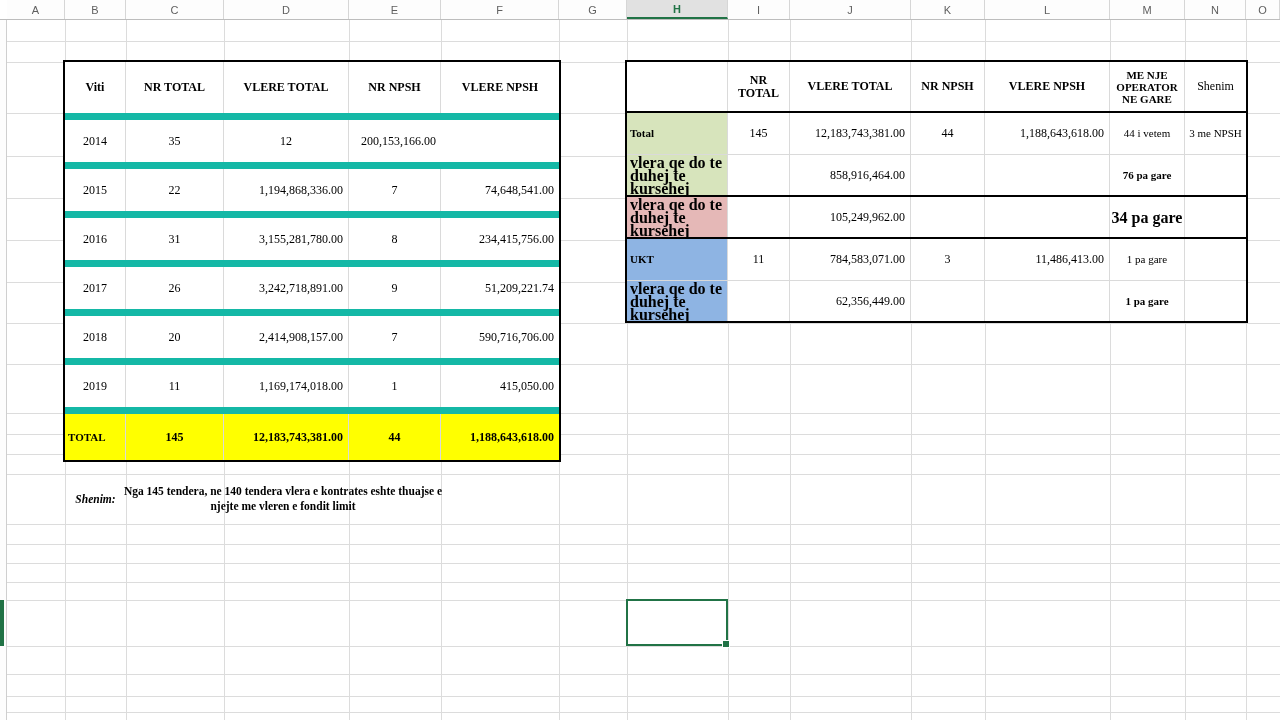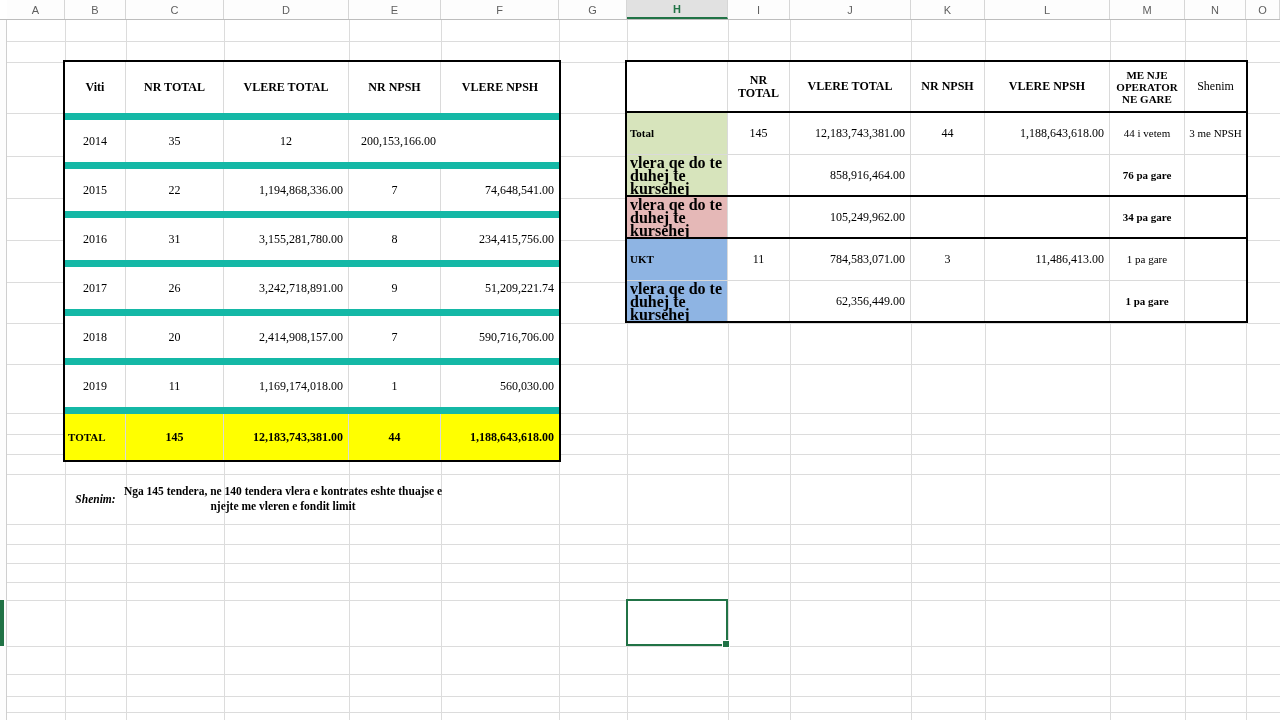--- a/index.html
+++ b/index.html
@@ -172,21 +172,21 @@
       <div class="c">20</div>
       <div class="c numr">2,414,908,157.00</div>
       <div class="c">7</div>
       <div class="c numr">590,716,706.00</div>
     </div>
     <div class="lt-row" style="height:42px">
       <div class="c">2019</div>
       <div class="c">11</div>
       <div class="c numr">1,169,174,018.00</div>
       <div class="c">1</div>
-      <div class="c numr">560,030.00</div>
+      <div class="c numr">415,050.00</div>
     </div>
     <div class="lt-row total-row" style="height:46px">
       <div class="c lbl">TOTAL</div>
       <div class="c">145</div>
       <div class="c numr">12,183,743,381.00</div>
       <div class="c">44</div>
       <div class="c numr">1,188,643,618.00</div>
     </div>
   </div>
 
@@ -217,21 +217,21 @@
       <div class="c numr"></div>
       <div class="c bold" style="font-size:11px">76 pa gare</div>
       <div class="c"></div>
     </div>
     <div class="rt-row bb2" style="height:40px">
       <div class="c lbl lbl-sm fill-pink">vlera qe do te duhej te kursehej</div>
       <div class="c"></div>
       <div class="c numr">105,249,962.00</div>
       <div class="c"></div>
       <div class="c numr"></div>
-      <div class="c bold" style="font-size:11px">34 pa gare</div>
+      <div class="c bold" style="font-size:16px">34 pa gare</div>
       <div class="c"></div>
     </div>
     <div class="rt-row" style="height:41px">
       <div class="c lbl fill-blue">UKT</div>
       <div class="c">11</div>
       <div class="c numr">784,583,071.00</div>
       <div class="c">3</div>
       <div class="c numr">11,486,413.00</div>
       <div class="c" style="font-size:11px">1 pa gare</div>
       <div class="c"></div>

